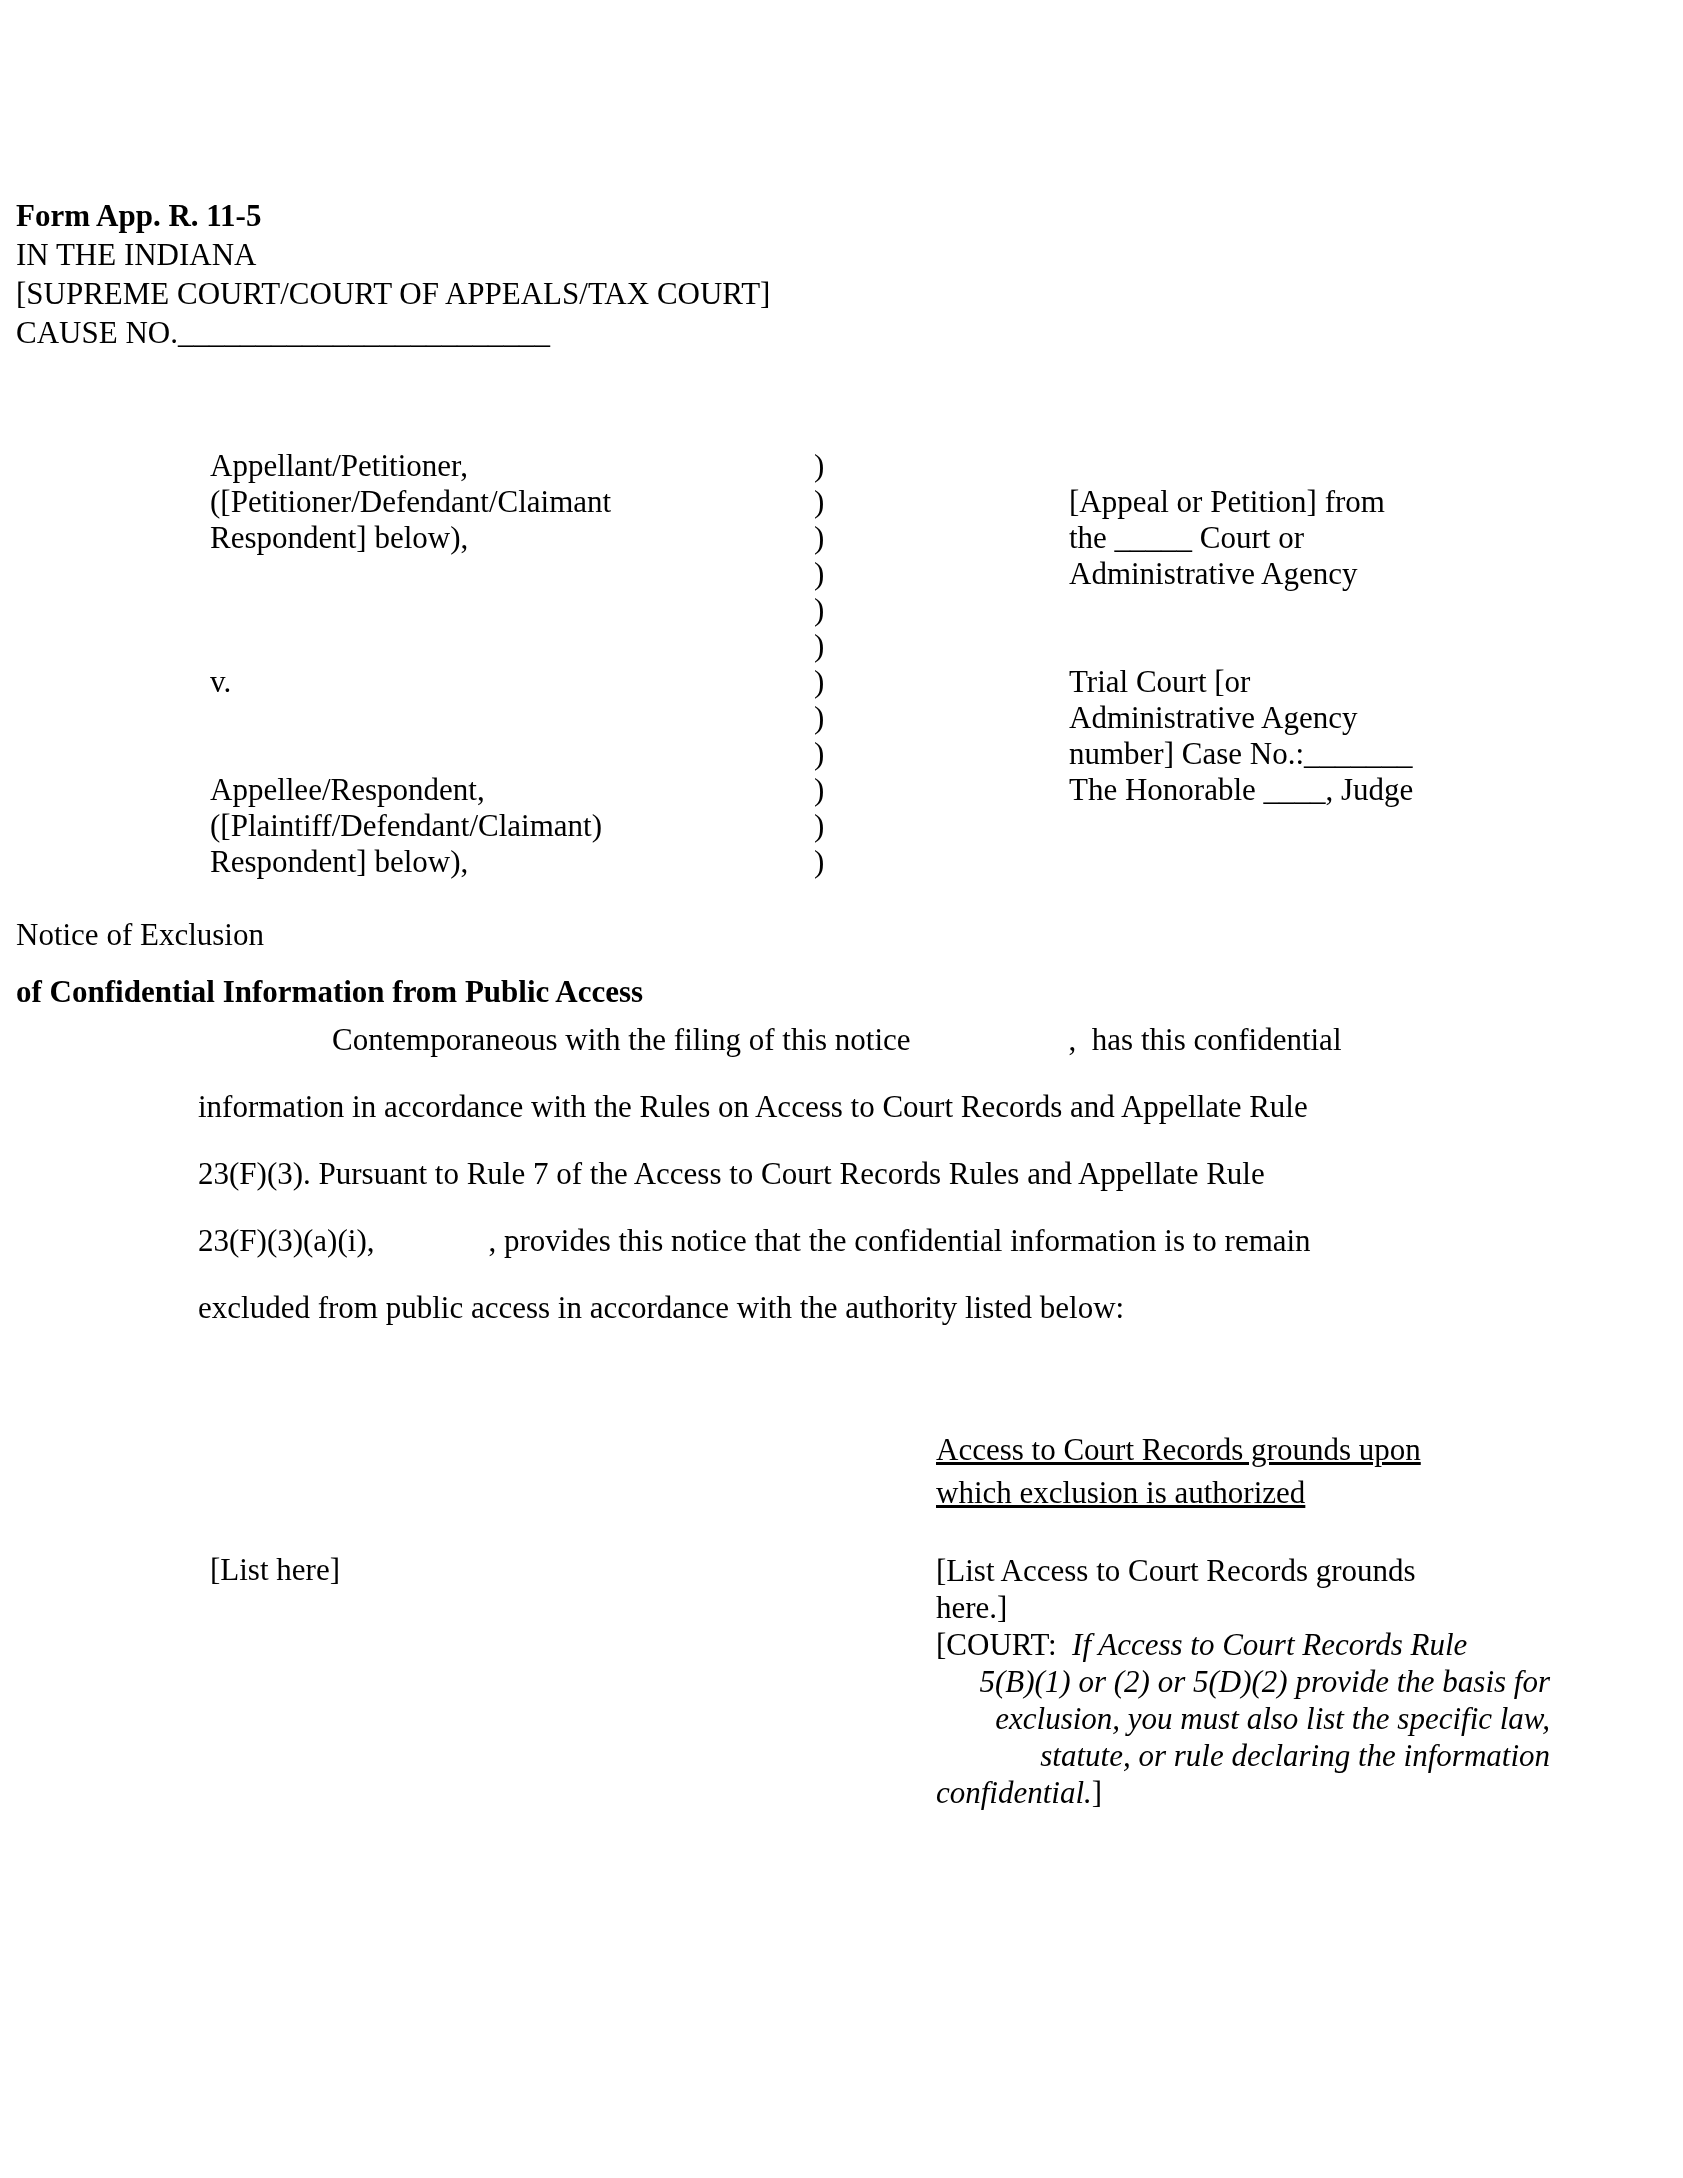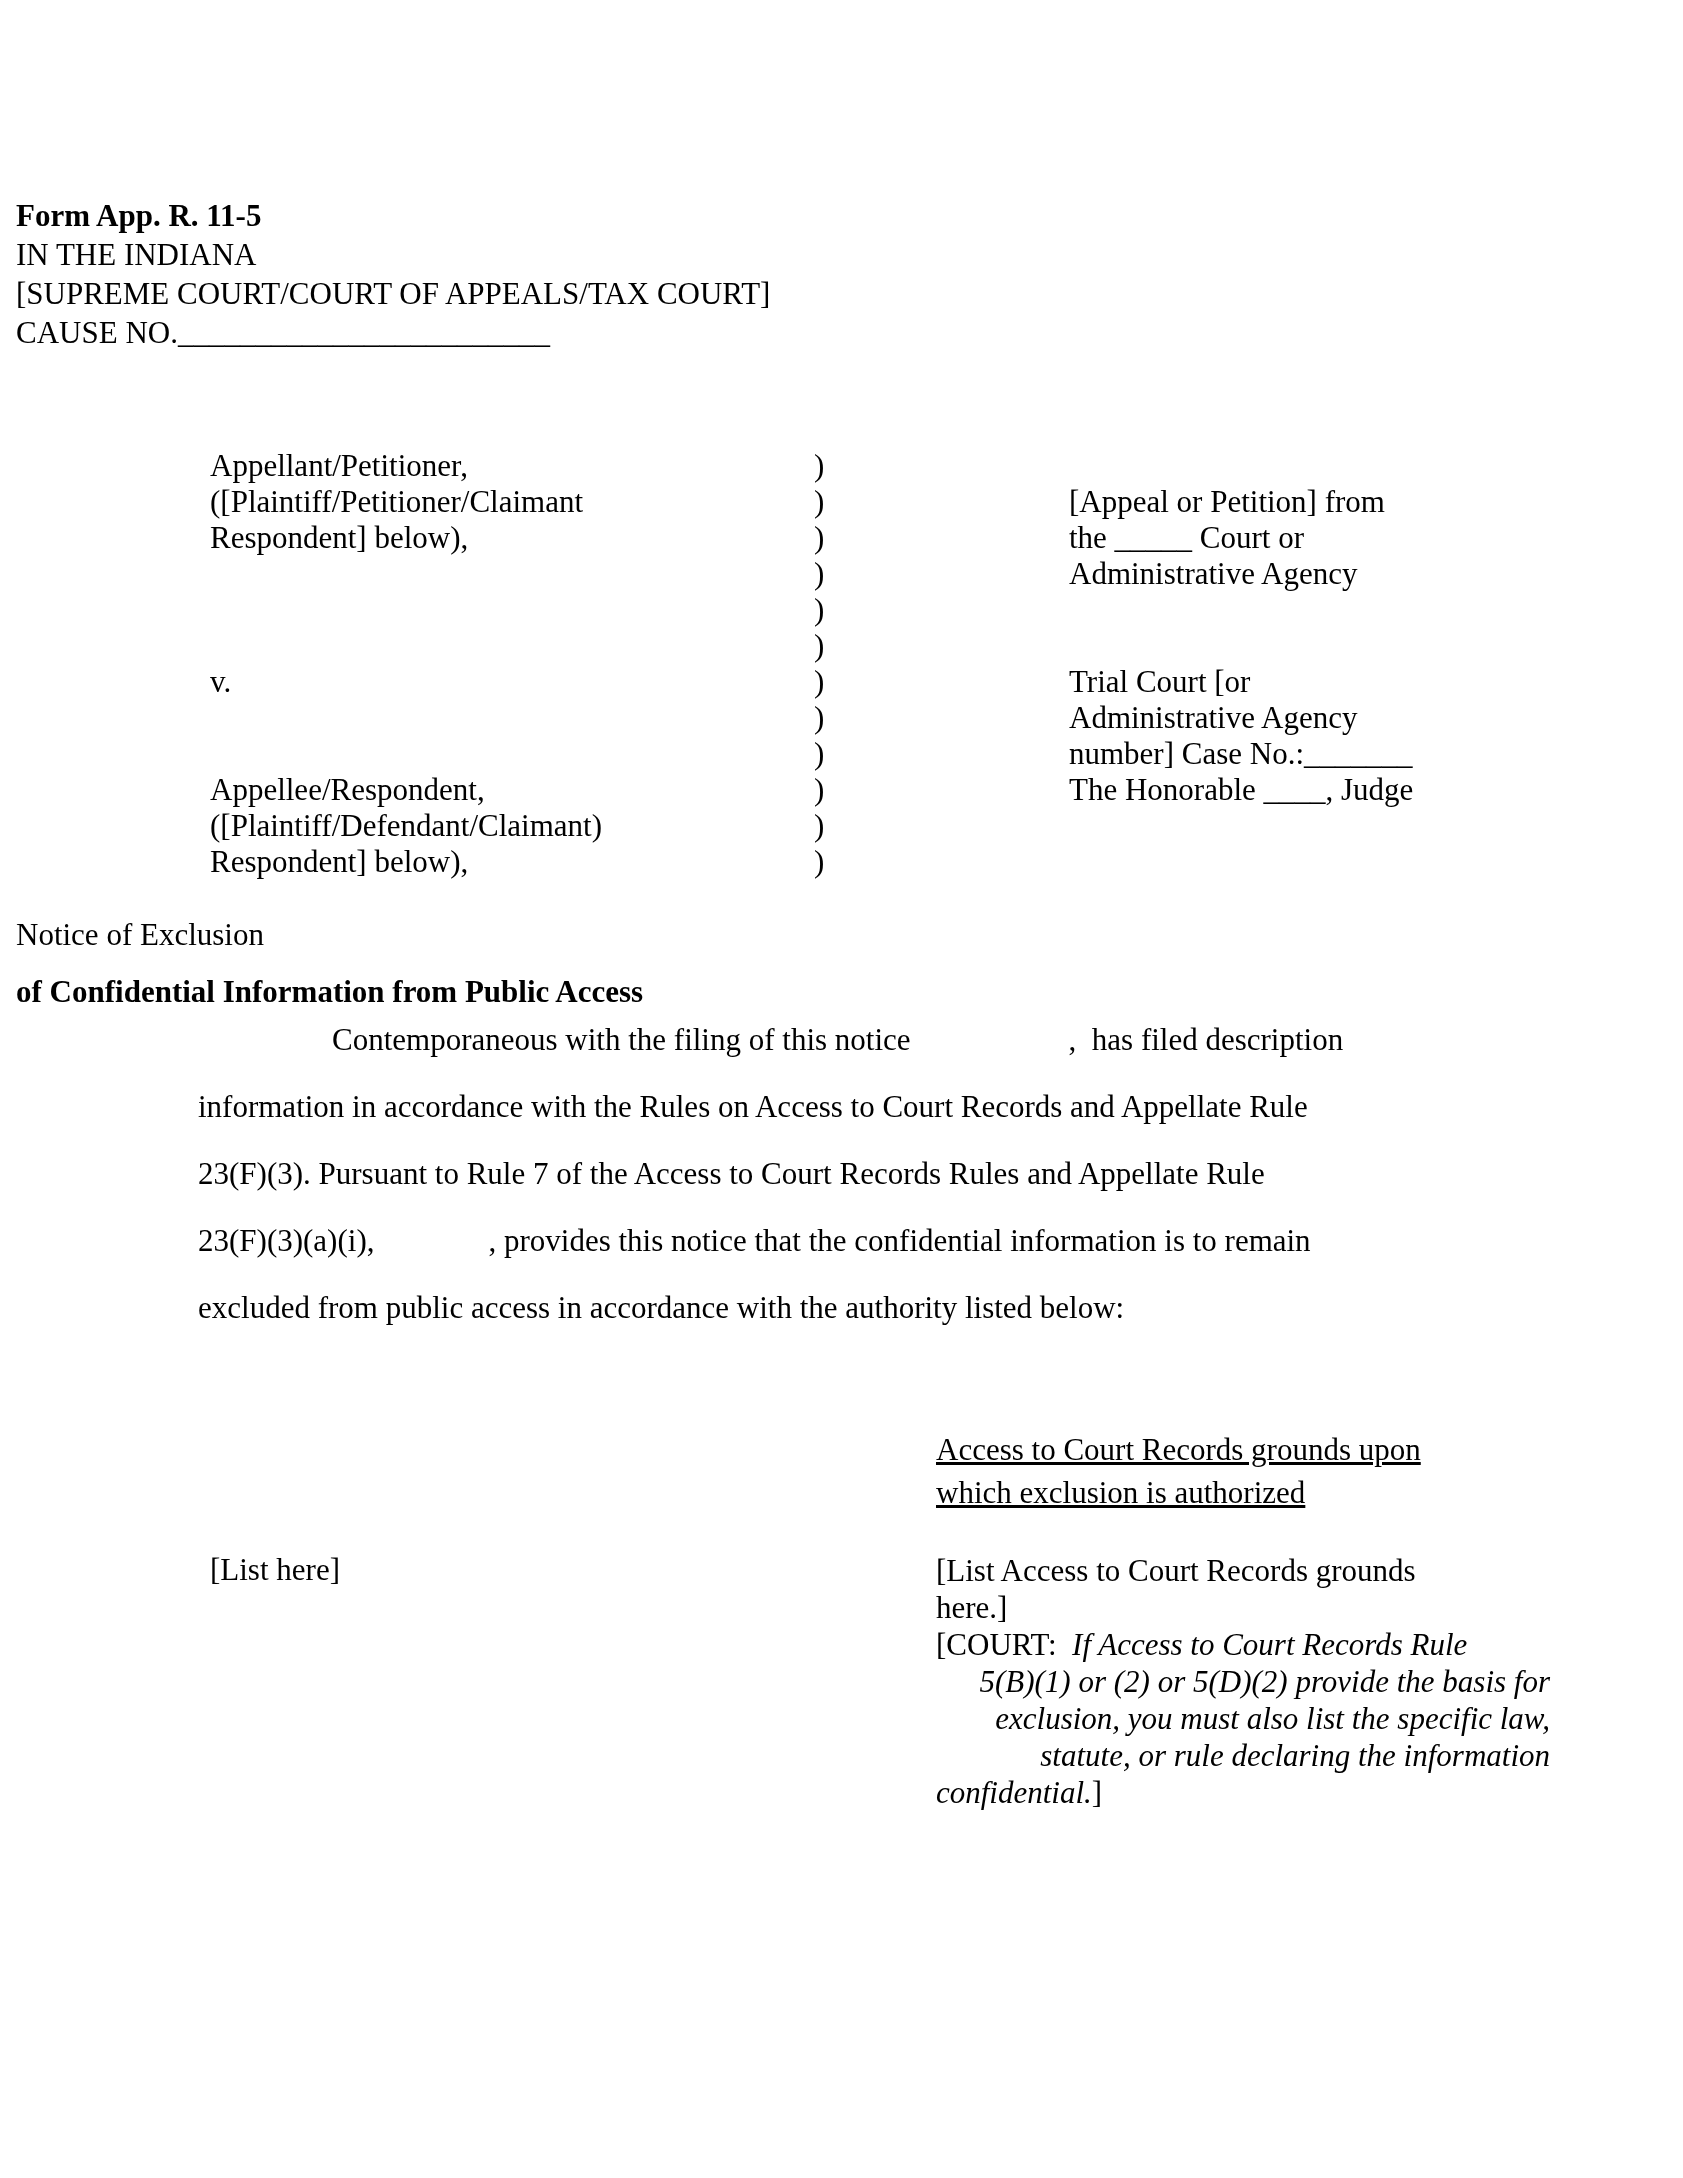--- a/index.html
+++ b/index.html
@@ -54,21 +54,21 @@
     <div>CAUSE NO.________________________</div>
   </div>
 
   <div class="caption">
     <div class="crow">
       <span class="cl">Appellant/Petitioner,</span>
       <span class="cp">)</span>
       <span class="cr"></span>
     </div>
     <div class="crow">
-      <span class="cl">([Plaintiff/Petitioner/Claimant</span>
+      <span class="cl">([Petitioner/Defendant/Claimant</span>
       <span class="cp">)</span>
       <span class="cr">[Appeal or Petition] from</span>
     </div>
     <div class="crow">
       <span class="cl">Respondent] below),</span>
       <span class="cp">)</span>
       <span class="cr">the _____ Court or</span>
     </div>
     <div class="crow">
       <span class="cl"></span>
@@ -114,21 +114,21 @@
       <span class="cl">Respondent] below),</span>
       <span class="cp">)</span>
       <span class="cr"></span>
     </div>
   </div>
 
   <div class="center-block title1">Notice of Exclusion</div>
   <div class="center-block title2">of Confidential Information from Public Access</div>
 
   <div class="body-text">
-    <div class="bline"><span class="indent"></span><span>Contemporaneous with the filing of this notice</span><span class="blank-name"></span><span>,  has filed description</span></div>
+    <div class="bline"><span class="indent"></span><span>Contemporaneous with the filing of this notice</span><span class="blank-name"></span><span>,  has this confidential</span></div>
     <div class="bline">information in accordance with the Rules on Access to Court Records and Appellate Rule</div>
     <div class="bline">23(F)(3). Pursuant to Rule 7 of the Access to Court Records Rules and Appellate Rule</div>
     <div class="bline"><span>23(F)(3)(a)(i),</span><span class="blank-party"></span><span>, provides this notice that the confidential information is to remain</span></div>
     <div class="bline">excluded from public access in accordance with the authority listed below:</div>
   </div>
 
   <div class="th th-right">
     <span class="uline">Access to Court Records grounds upon</span>
     <span class="uline">which exclusion is authorized</span>
   </div>

